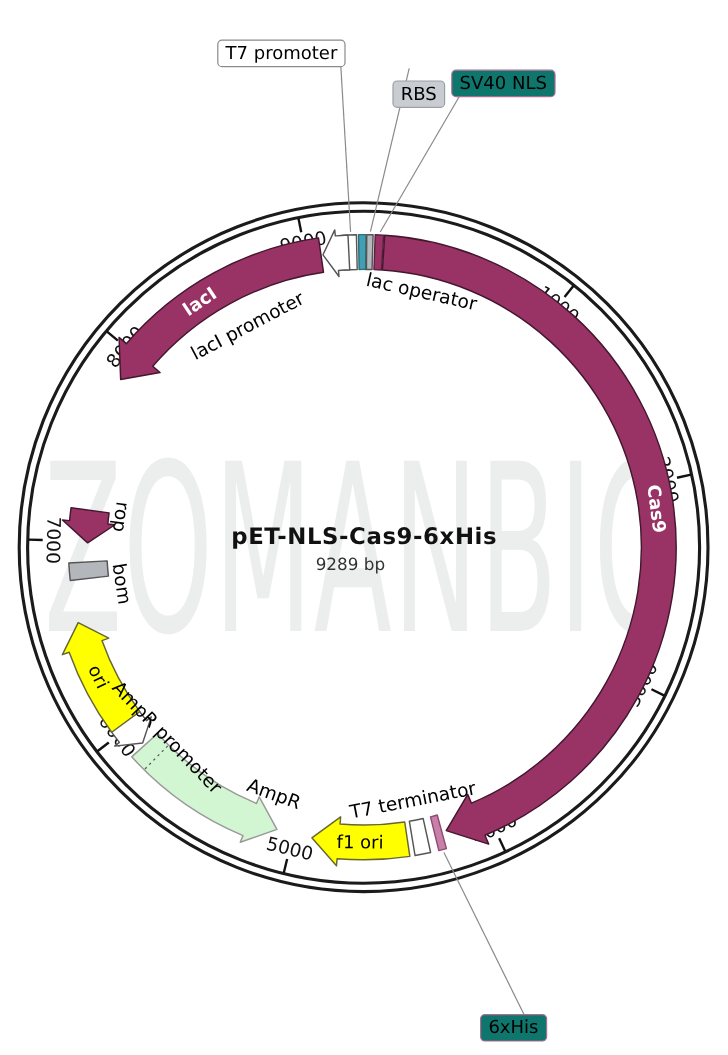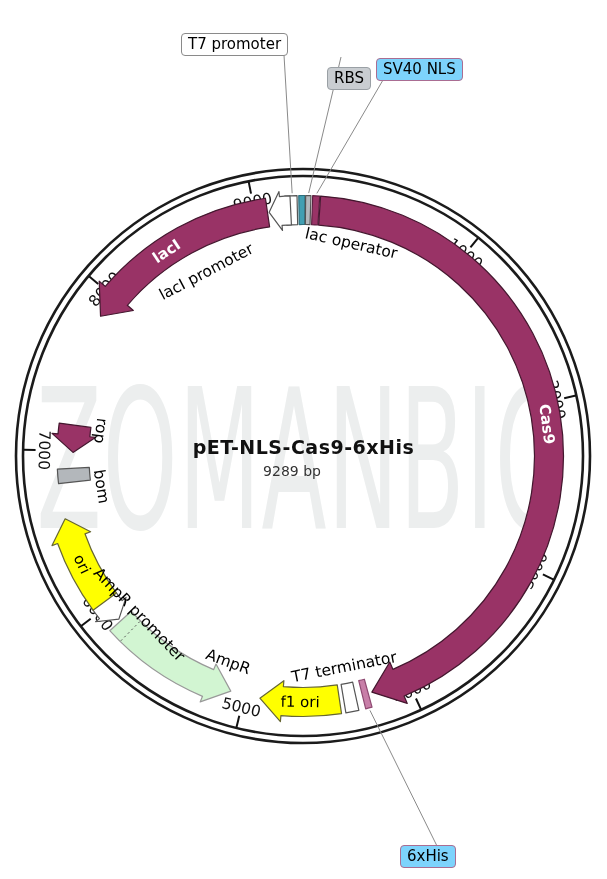--- a/index.html
+++ b/index.html
@@ -11,21 +11,21 @@
     font-size:95px;font-weight:400;color:#eceeee;letter-spacing:1px;
     white-space:nowrap;z-index:0;user-select:none;
   }
   #map{position:absolute;left:0;top:0;z-index:1;}
   .callout{
     position:absolute;z-index:2;font-size:15px;color:#000;
     padding:1px 6px 2px 6px;border-radius:4px;border:1px solid #8a8a8a;
     background:#fff;line-height:18px;white-space:nowrap;
   }
   .callout.gray{background:#c9cdd1;border-color:#9aa0a5;}
-  .callout.pink{background:#7dd3fc;border-color:#aa6d92;}
+  .callout.pink{background:#0f766e;border-color:#aa6d92;}
   #title{
     position:absolute;left:0;top:436px;width:607px;text-align:center;z-index:2;
     font-size:19px;font-weight:bold;color:#111;letter-spacing:0.5px;
   }
   #subtitle{
     position:absolute;left:0;top:463px;width:544px;text-align:center;z-index:2;
     font-size:14px;color:#333;padding-left:20px;
   }
   #credit{
     position:absolute;top:8px;right:9px;z-index:2;display:flex;align-items:center;

